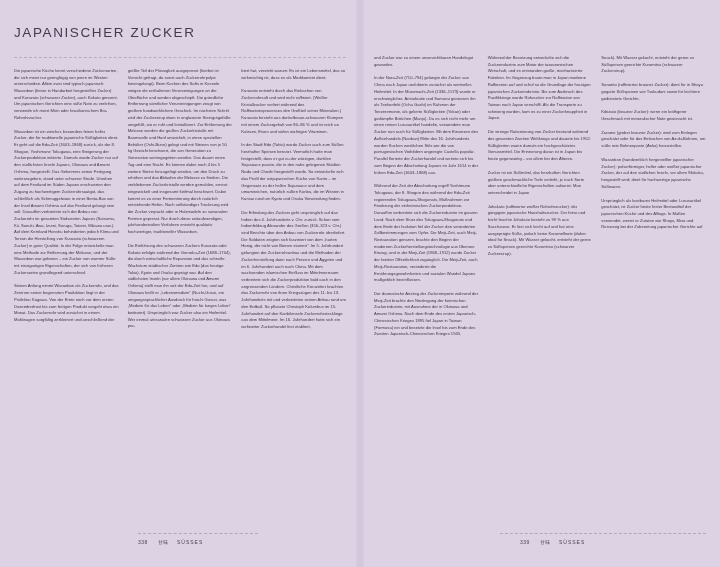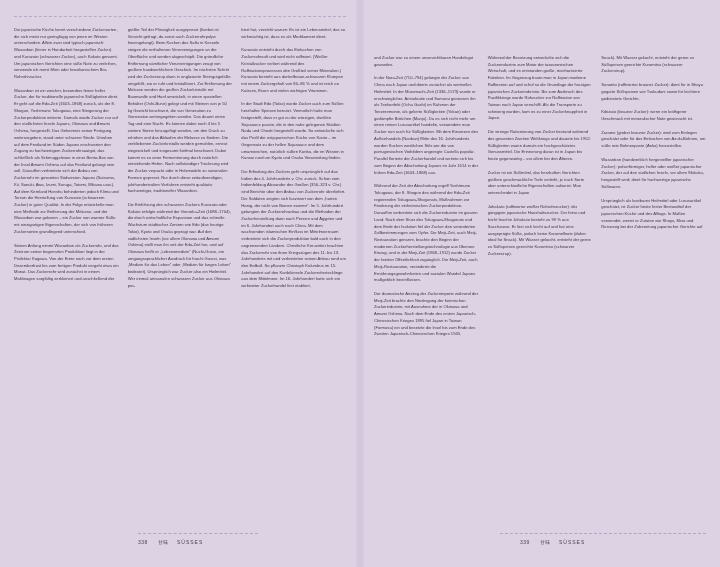--- a/index.html
+++ b/index.html
@@ -101,20 +101,21 @@
     pointer-events:none;
   }
 </style>
 </head>
 <body>
 
 <div class="spread">
 
   <div class="page page-left">
 
+    <h1 class="title">JAPANISCHER ZUCKER</h1>
     <hr class="rule-dashed title-rule">
 
     <div class="cols">
       <div class="col">
         <p>Die japanische Küche kennt verschiedene Zuckersorten, die sich meist nur geringfügig von jenen im Westen unterscheiden. Allein zwei sind typisch japanisch: Wasanbon (feiner in Handarbeit hergestellter Zucker) und Kurozato (schwarzer Zucker), auch Kokuto genannt. Um japanischen Gerichten eine süße Note zu verleihen, verwende ich meist Mirin oder brasilianischem Bio-Rohrohrzucker.</p>
         <p>Wasanbon ist ein weicher, besonders feiner heller Zucker, der für traditionelle japanische Süßigkeiten dient. Er geht auf die Edo-Zeit (1603–1868) zurück, als der 8. Shogun, Yoshimune Tokugawa, eine Steigerung der Zuckerproduktion initiierte. Damals wurde Zucker nur auf den südlichsten Inseln Japans, Okinawa und Amami Oshima, hergestellt. Das Geheimnis seiner Fertigung weiterzugeben, stand unter schwerer Strafe. Unruhen auf dem Festland im Süden Japans erschwerten den Zugang zu hochwertigem Zuckerrohrsaatgut, das schließlich als Schmuggelware in einer Bento-Box von der Insel Amami Oshima auf das Festland gelangt sein soll. Daraufhin verbreitete sich der Anbau von Zuckerrohr im gesamten Südwesten Japans (Satsuma, Kii, Sanuki, Awa, Izumi, Suruga, Totomi, Mikawa usw.). Auf dem Kernland Honshu behinderten jedoch Klima und Terrain die Herstellung von Kurozato (schwarzem Zucker) in guter Qualität. In der Folge entwickelte man eine Methode zur Entfernung der Melasse, und der Wasanbon war geboren – ein Zucker von warmer Süße mit einzigartigen Eigenschaften, der sich von früheren Zuckersorten grundlegend unterschied.</p>
         <p>Seinen Anfang nimmt Wasanbon als Zuckerrohr, und das Zentrum seiner begrenzten Produktion liegt in der Präfektur Kagawa. Von der Ernte noch vor dem ersten Dezemberfrost bis zum fertigen Produkt vergeht etwa ein Monat. Das Zuckerrohr wird zunächst in einem Mahlwagen sorgfältig zerkleinert und anschließend der</p>
       </div>
       <div class="col">
         <p>größte Teil der Flüssigkeit ausgepresst (hierbei ist Vorsicht gefragt, da sonst auch Zuckerrohrpulpe hineingelangt). Beim Kochen des Safts in Kesseln steigen die enthaltenen Verunreinigungen an die Oberfläche und werden abgeschöpft. Die gründliche Entfernung sämtlicher Verunreinigungen zeugt von großem handwerklichem Geschick. Im nächsten Schritt wird der Zuckersirup dann in unglasierte Steingutgefäße umgefüllt, wo er ruht und kristallisiert. Zur Entfernung der Melasse werden die großen Zuckerkristalle mit Baumwolle und Hanf umwickelt, in einen speziellen Behälter (Oshi-Bune) gelegt und mit Steinen von je 50 kg Gewicht beschwert, die von Generation zu Generation weitergegeben werden. Das dauert einen Tag und eine Nacht. Es können dabei noch 4 bis 5 weitere Steine hinzugefügt werden, um den Druck zu erhöhen und das Ablaufen der Melasse zu fördern. Die verbliebenen Zuckerkristalle werden gemahlen, erneut eingewickelt und insgesamt fünfmal beschwert. Dabei kommt es zu einer Fermentierung durch natürlich entstehende Hefen. Nach vollständiger Trocknung wird der Zucker verpackt oder in Holzmodeln zu saisonalen Formen gepresst. Nur durch diese zeitaufwendigen, jahrhundertealten Verfahren entsteht qualitativ hochwertiger, traditioneller Wasanbon.</p>

